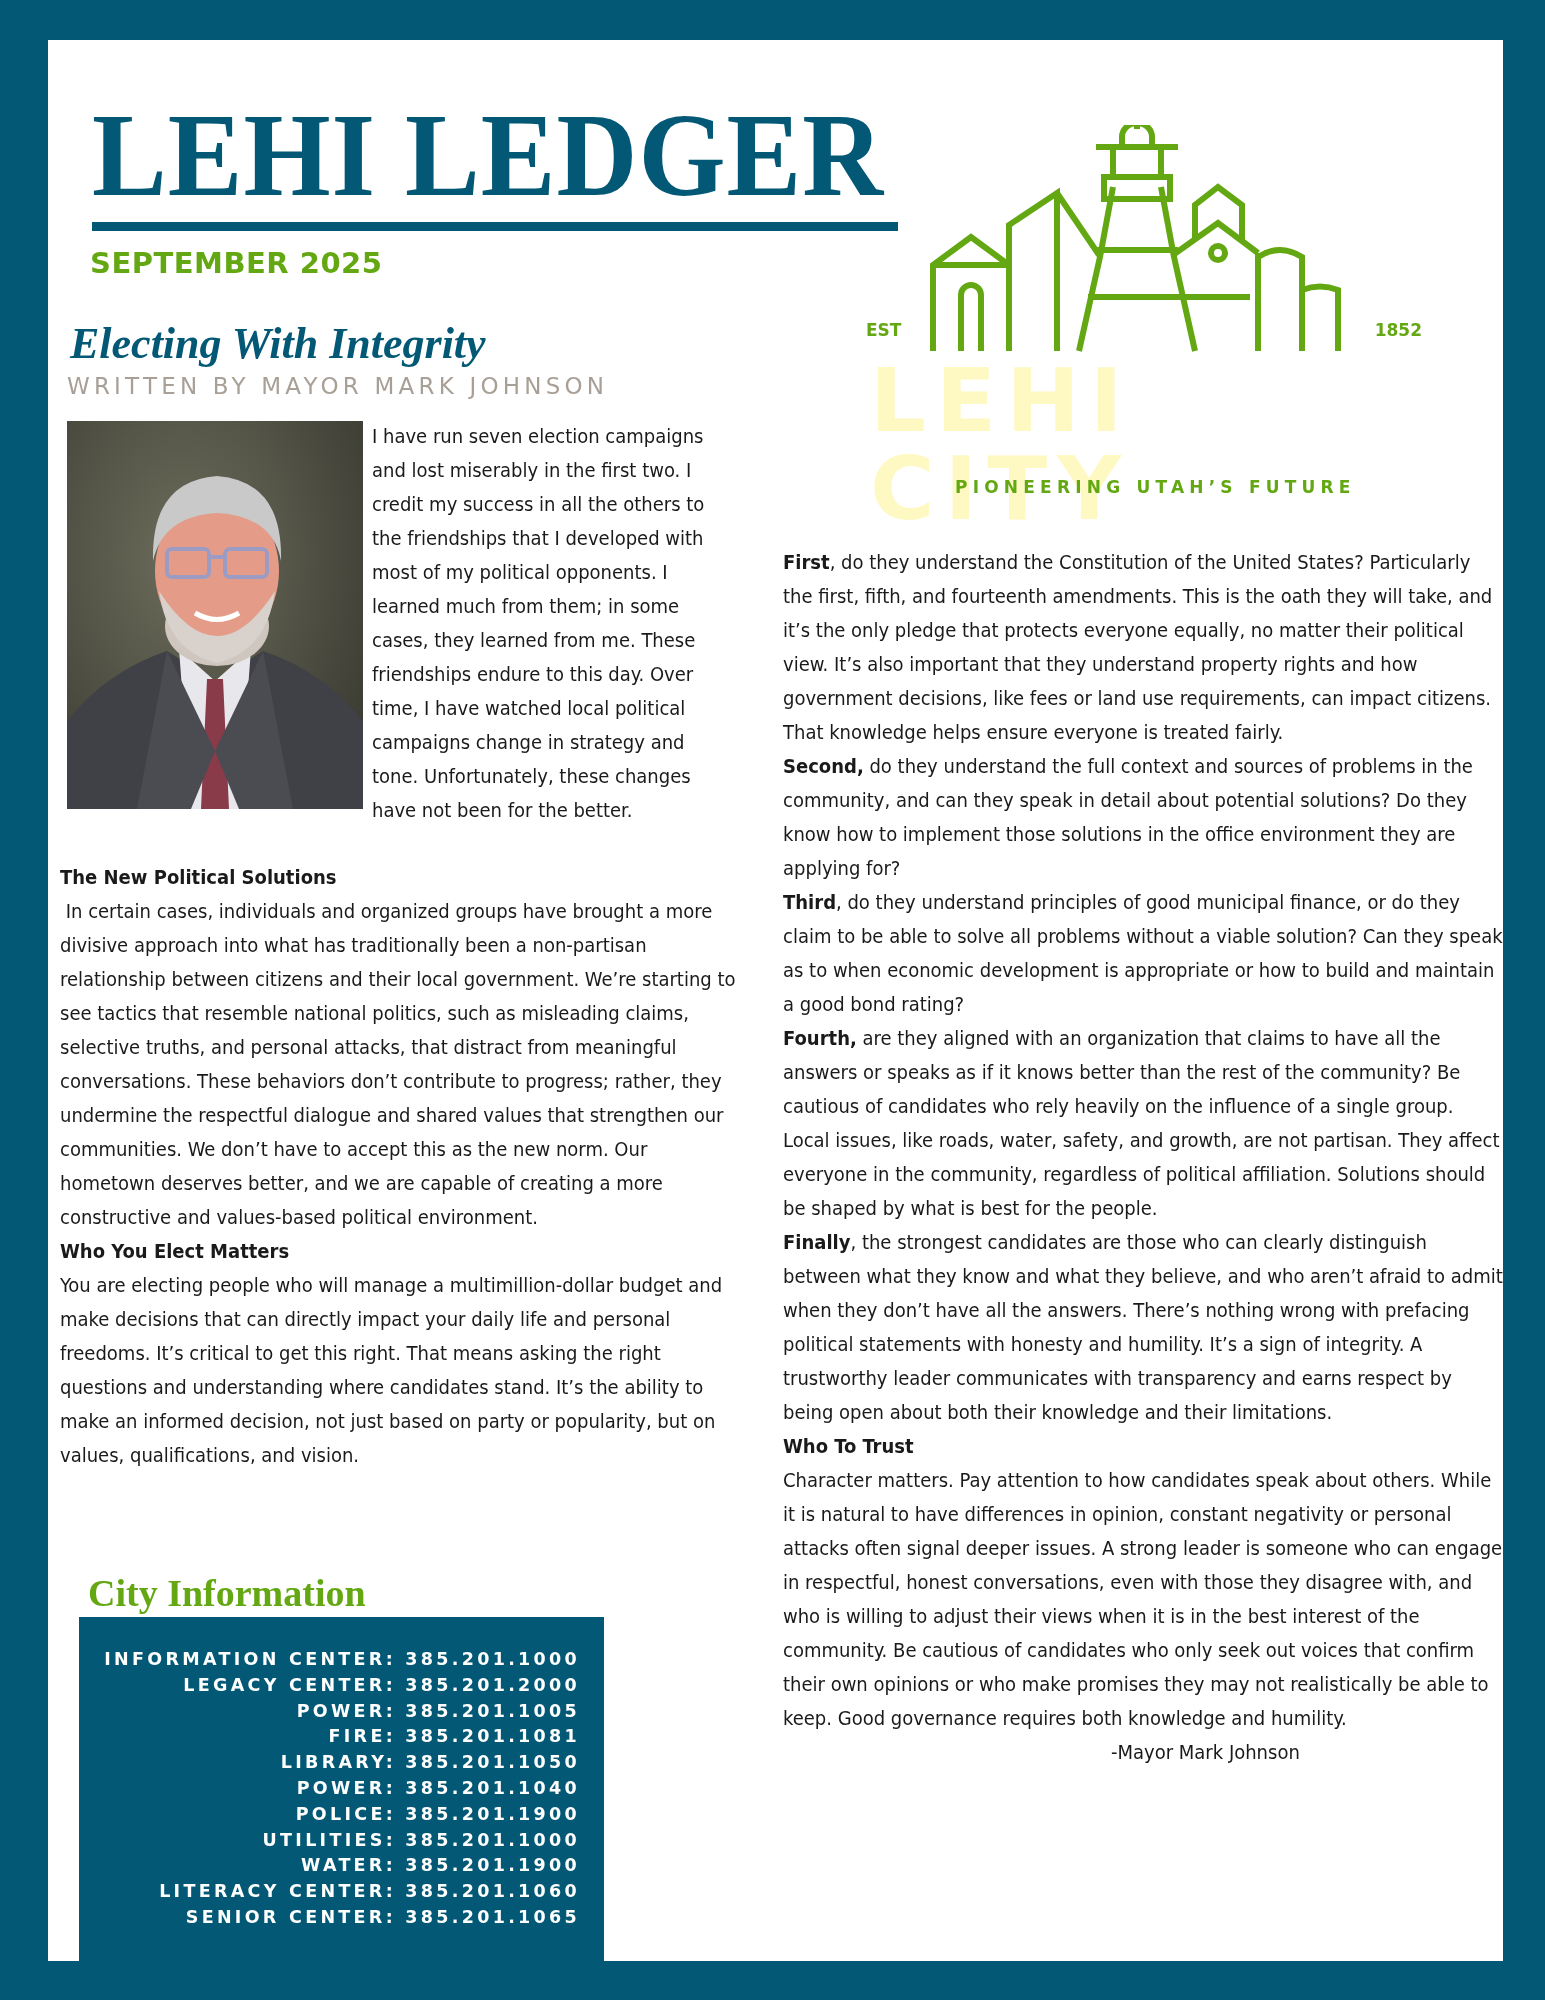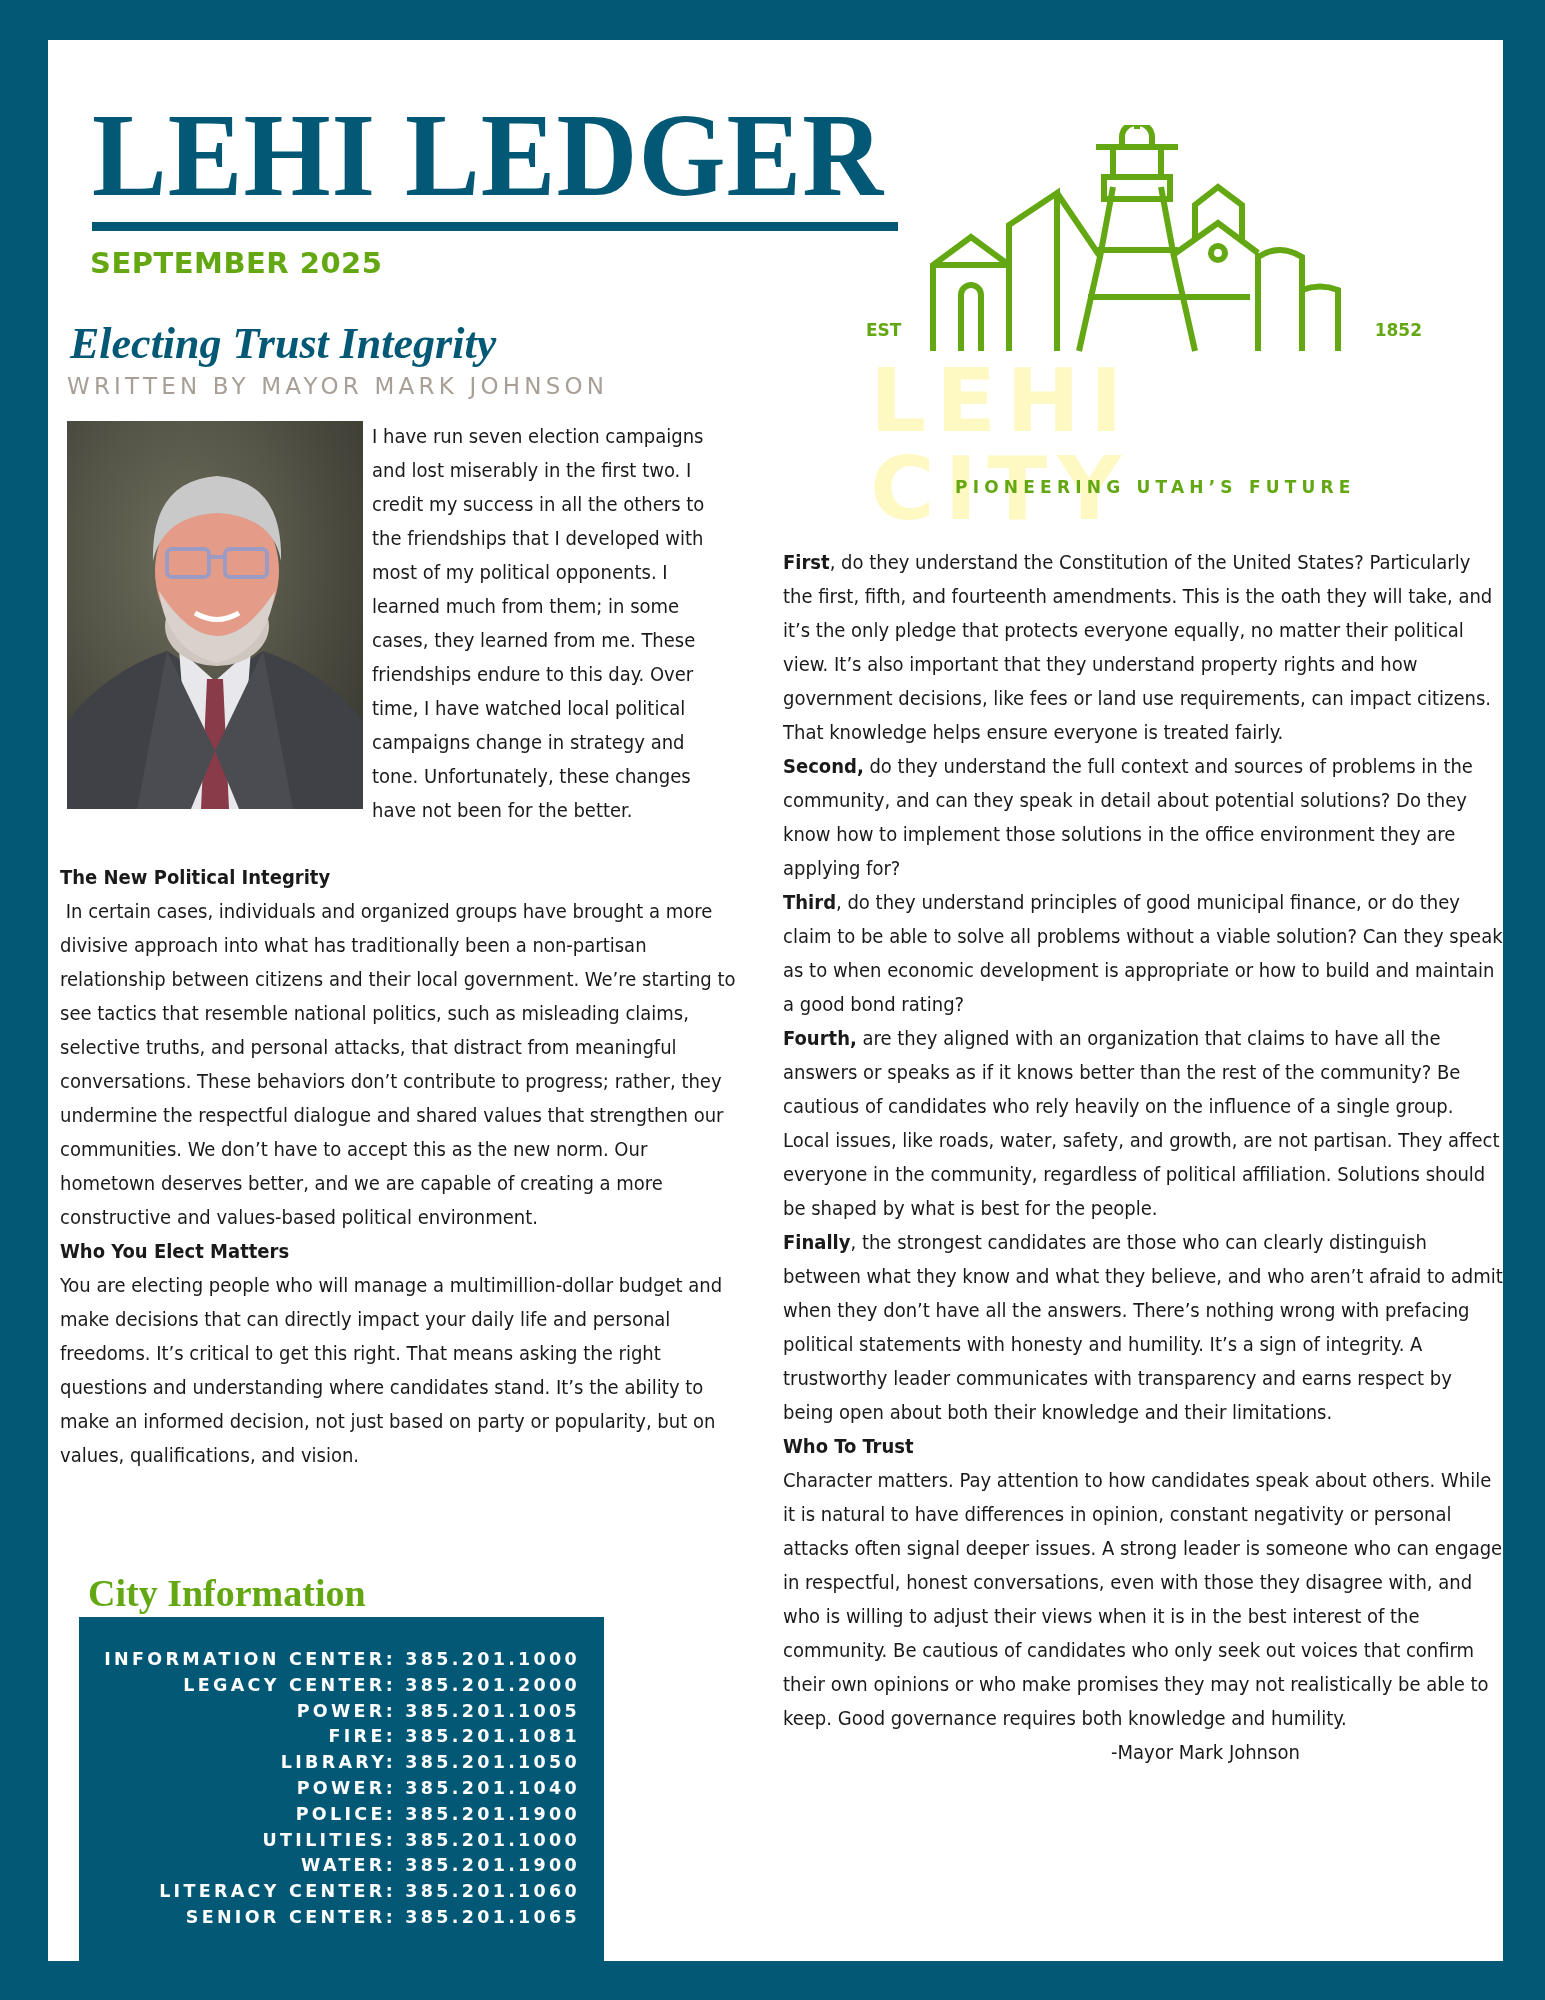--- a/index.html
+++ b/index.html
@@ -154,21 +154,21 @@
 </style>
 </head>
 <body>
 
 <div class="page"></div>
 
 <div class="masthead-title">LEHI LEDGER</div>
 <div class="masthead-rule"></div>
 <div class="issue-date">SEPTEMBER 2025</div>
 
-<div class="article-title">Electing Trust Integrity</div>
+<div class="article-title">Electing With Integrity</div>
 <div class="byline">WRITTEN BY MAYOR MARK JOHNSON</div>
 
 <div class="logo">
   <svg width="570" height="230" viewBox="0 0 570 230" style="position:absolute;left:0;top:0">
     <g fill="none" stroke="#63a812" stroke-width="6" stroke-linejoin="miter">
 
       <polyline points="73,226 73,140 111,112 149,140 149,226"></polyline>
       <line x1="73" y1="140" x2="149" y2="140"></line>
       <path d="M101,226 V170 a10,10 0 0 1 20,0 V226"></path>
 
@@ -229,21 +229,21 @@
     <path d="M128,192 Q150,205 172,192" fill="none" stroke="#ffffff" stroke-width="5"></path>
   </svg>
 </div>
 
 <div class="intro-wrap body-text">
   <div class="float-space"></div>
   <p>I have run seven election campaigns and lost miserably in the first two. I credit my success in all the others to the friendships that I developed with most of my political opponents. I learned much from them; in some cases, they learned from me. These friendships endure to this day. Over time, I have watched local political campaigns change in strategy and tone. Unfortunately, these changes have not been for the better.</p>
 </div>
 
 <div class="left-col body-text">
-  <span class="subhead">The New Political Integrity</span>
+  <span class="subhead">The New Political Solutions</span>
   <p>&nbsp;In certain cases, individuals and organized groups have brought a more divisive approach into what has traditionally been a non-partisan relationship between citizens and their local government. We’re starting to see tactics that resemble national politics, such as misleading claims, selective truths, and personal attacks, that distract from meaningful conversations. These behaviors don’t contribute to progress; rather, they undermine the respectful dialogue and shared values that strengthen our communities. We don’t have to accept this as the new norm. Our hometown deserves better, and we are capable of creating a more constructive and values-based political environment.</p>
   <span class="subhead">Who You Elect Matters</span>
   <p>You are electing people who will manage a multimillion-dollar budget and make decisions that can directly impact your daily life and personal freedoms. It’s critical to get this right. That means asking the right questions and understanding where candidates stand. It’s the ability to make an informed decision, not just based on party or popularity, but on values, qualifications, and vision.</p>
 </div>
 
 <div class="city-info-title">City Information</div>
 <div class="city-info-box">
   <span class="city-info-row">INFORMATION CENTER: 385.201.1000</span>
   <span class="city-info-row">LEGACY CENTER: 385.201.2000</span>
   <span class="city-info-row">POWER: 385.201.1005</span>

